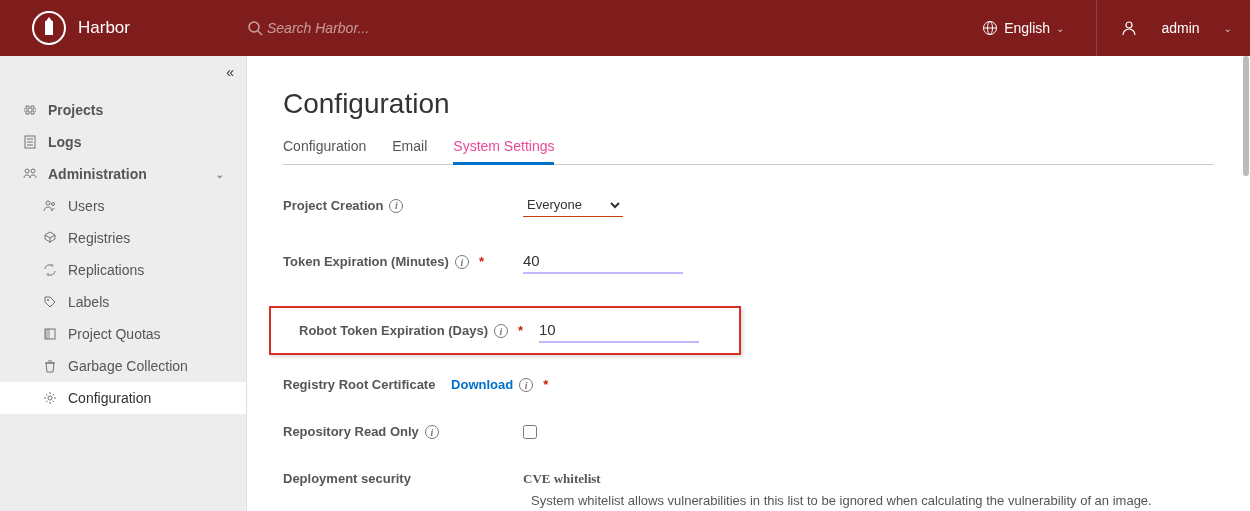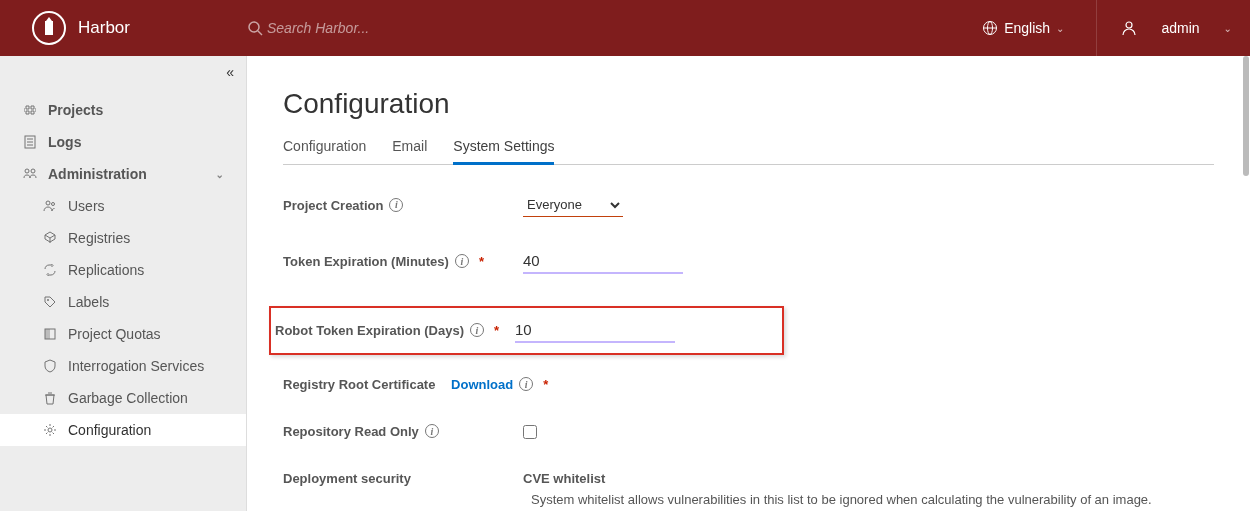--- a/index.html
+++ b/index.html
@@ -24,31 +24,31 @@
     .nav-item { display:flex; align-items:center; gap:10px; padding: 8px 22px; font-size:14px; color:#565656; cursor:pointer; }
     .nav-item.bold { font-weight:600; }
     .nav-parent { justify-content: space-between; font-weight:600;}
     .nav-sub { display:flex; align-items:center; gap:10px; padding:8px 22px 8px 42px; font-size:14px; color:#565656; cursor:pointer;}
     .nav-sub.active { background:#fff; color:#313131; }
     .nav-icon { width:16px; display:inline-flex; justify-content:center; color:#737373;}
     .main { flex:1; background:#fff; padding: 32px 36px 0 36px; overflow-y:auto; border-left: 1px solid #ddd;}
     .page-title { font-size: 28px; font-weight: 400; color:#333; margin-bottom: 18px; }
     .tabs { display:flex; gap: 26px; border-bottom:1px solid #ccc; margin-bottom: 28px;}
     .tab { padding-bottom: 8px; font-size:14px; color:#555; cursor:pointer; }
-    .tab.active { color:#404040; border-bottom: 3px solid #0070c9; margin-bottom:-1px;}
+    .tab.active { color:#ec4899; border-bottom: 3px solid #0070c9; margin-bottom:-1px;}
     .form-row { display:flex; align-items:center; margin-bottom: 32px; }
-    .form-label { width: 240px; font-size: 13px; font-weight: 600; color:#565656; display:flex; align-items:flex-start; gap:6px;}
+    .form-label { width: 240px; font-size: 13px; font-weight: 600; color:#565656; display:flex; align-items:flex-end; gap:6px;}
     .info-icon { width:14px; height:14px; border:1px solid #777; border-radius:50%; display:inline-flex; align-items:center; justify-content:center; font-size:10px; font-weight:700; color:#777; font-family: serif; font-style: italic;}
     .req { color:#c92100; margin-left: 4px;}
     .select-ctrl { width: 100px; border:none; border-bottom:1px solid #c2410c; padding: 3px 0; font-size:13px; color:#333; background:transparent; }
     .text-input { width:160px; border:none; border-bottom:2px solid #c4b5fd; padding: 3px 0; font-size:15px; color:#333; outline:none; }
-    .highlight-box { border: 2px solid #d93025; padding: 10px 4px; margin-bottom: 22px; box-shadow: 2px 2px 4px rgba(0,0,0,0.15); margin-left:-14px; width: 515px; }
+    .highlight-box { border: 2px solid #d93025; padding: 10px 28px; margin-bottom: 22px; box-shadow: 2px 2px 4px rgba(0,0,0,0.15); margin-left:-14px; width: 472px; }
     .highlight-box .form-row { margin-bottom: 0; }
     .dl-link { color:#0070c9; cursor:pointer; }
-    .static-val { font-size:13px; color:#565656; font-weight:600;}
+    .static-val { font-size:13px; color:#565656; font-weight:600;font-family:Liberation Serif, serif;}
     .help-text { font-size:13px; color:#555; margin-top: 6px; margin-left: 8px;}
     .chk { width:14px; height:14px; }
     .scrollbar { position:absolute; right:1px; top:56px; width:6px; height:120px; background:#bbb; border-radius:3px;}
   </style>
 </head>
 <body>
 
 <div class="topbar">
   <div class="logo-wrap">
     <div class="logo-circle">
@@ -162,28 +162,20 @@
           <svg width="14" height="14" viewBox="0 0 14 14">
               <rect x="2" y="2" width="10" height="10" stroke="#737373" fill="none"></rect>
               <rect x="2" y="2" width="5" height="10" fill="#737373" opacity="0.4"></rect>
             </svg>
         </span>
         <span>Project Quotas</span>
       </div>
       <div class="nav-sub">
         <span class="nav-icon">
           <svg width="14" height="14" viewBox="0 0 14 14">
-              <path d="M7 1l5 2v4c0 3-2 5-5 6-3-1-5-3-5-6V3z" stroke="#737373" fill="none"></path>
-            </svg>
-        </span>
-        <span>Interrogation Services</span>
-      </div>
-      <div class="nav-sub">
-        <span class="nav-icon">
-          <svg width="14" height="14" viewBox="0 0 14 14">
               <path d="M3 4h8l-1 9H4zM2 4h10M5 2h4" stroke="#737373" fill="none"></path>
             </svg>
         </span>
         <span>Garbage Collection</span>
       </div>
       <div class="nav-sub active">
         <span class="nav-icon">
           <svg width="14" height="14" viewBox="0 0 14 14">
               <circle cx="7" cy="7" r="2" stroke="#737373" fill="none"></circle>
               <path d="M7 1v2M7 11v2M1 7h2M11 7h2M3 3l1.4 1.4M9.6 9.6L11 11M11 3L9.6 4.4M4.4 9.6L3 11" stroke="#737373"></path>

